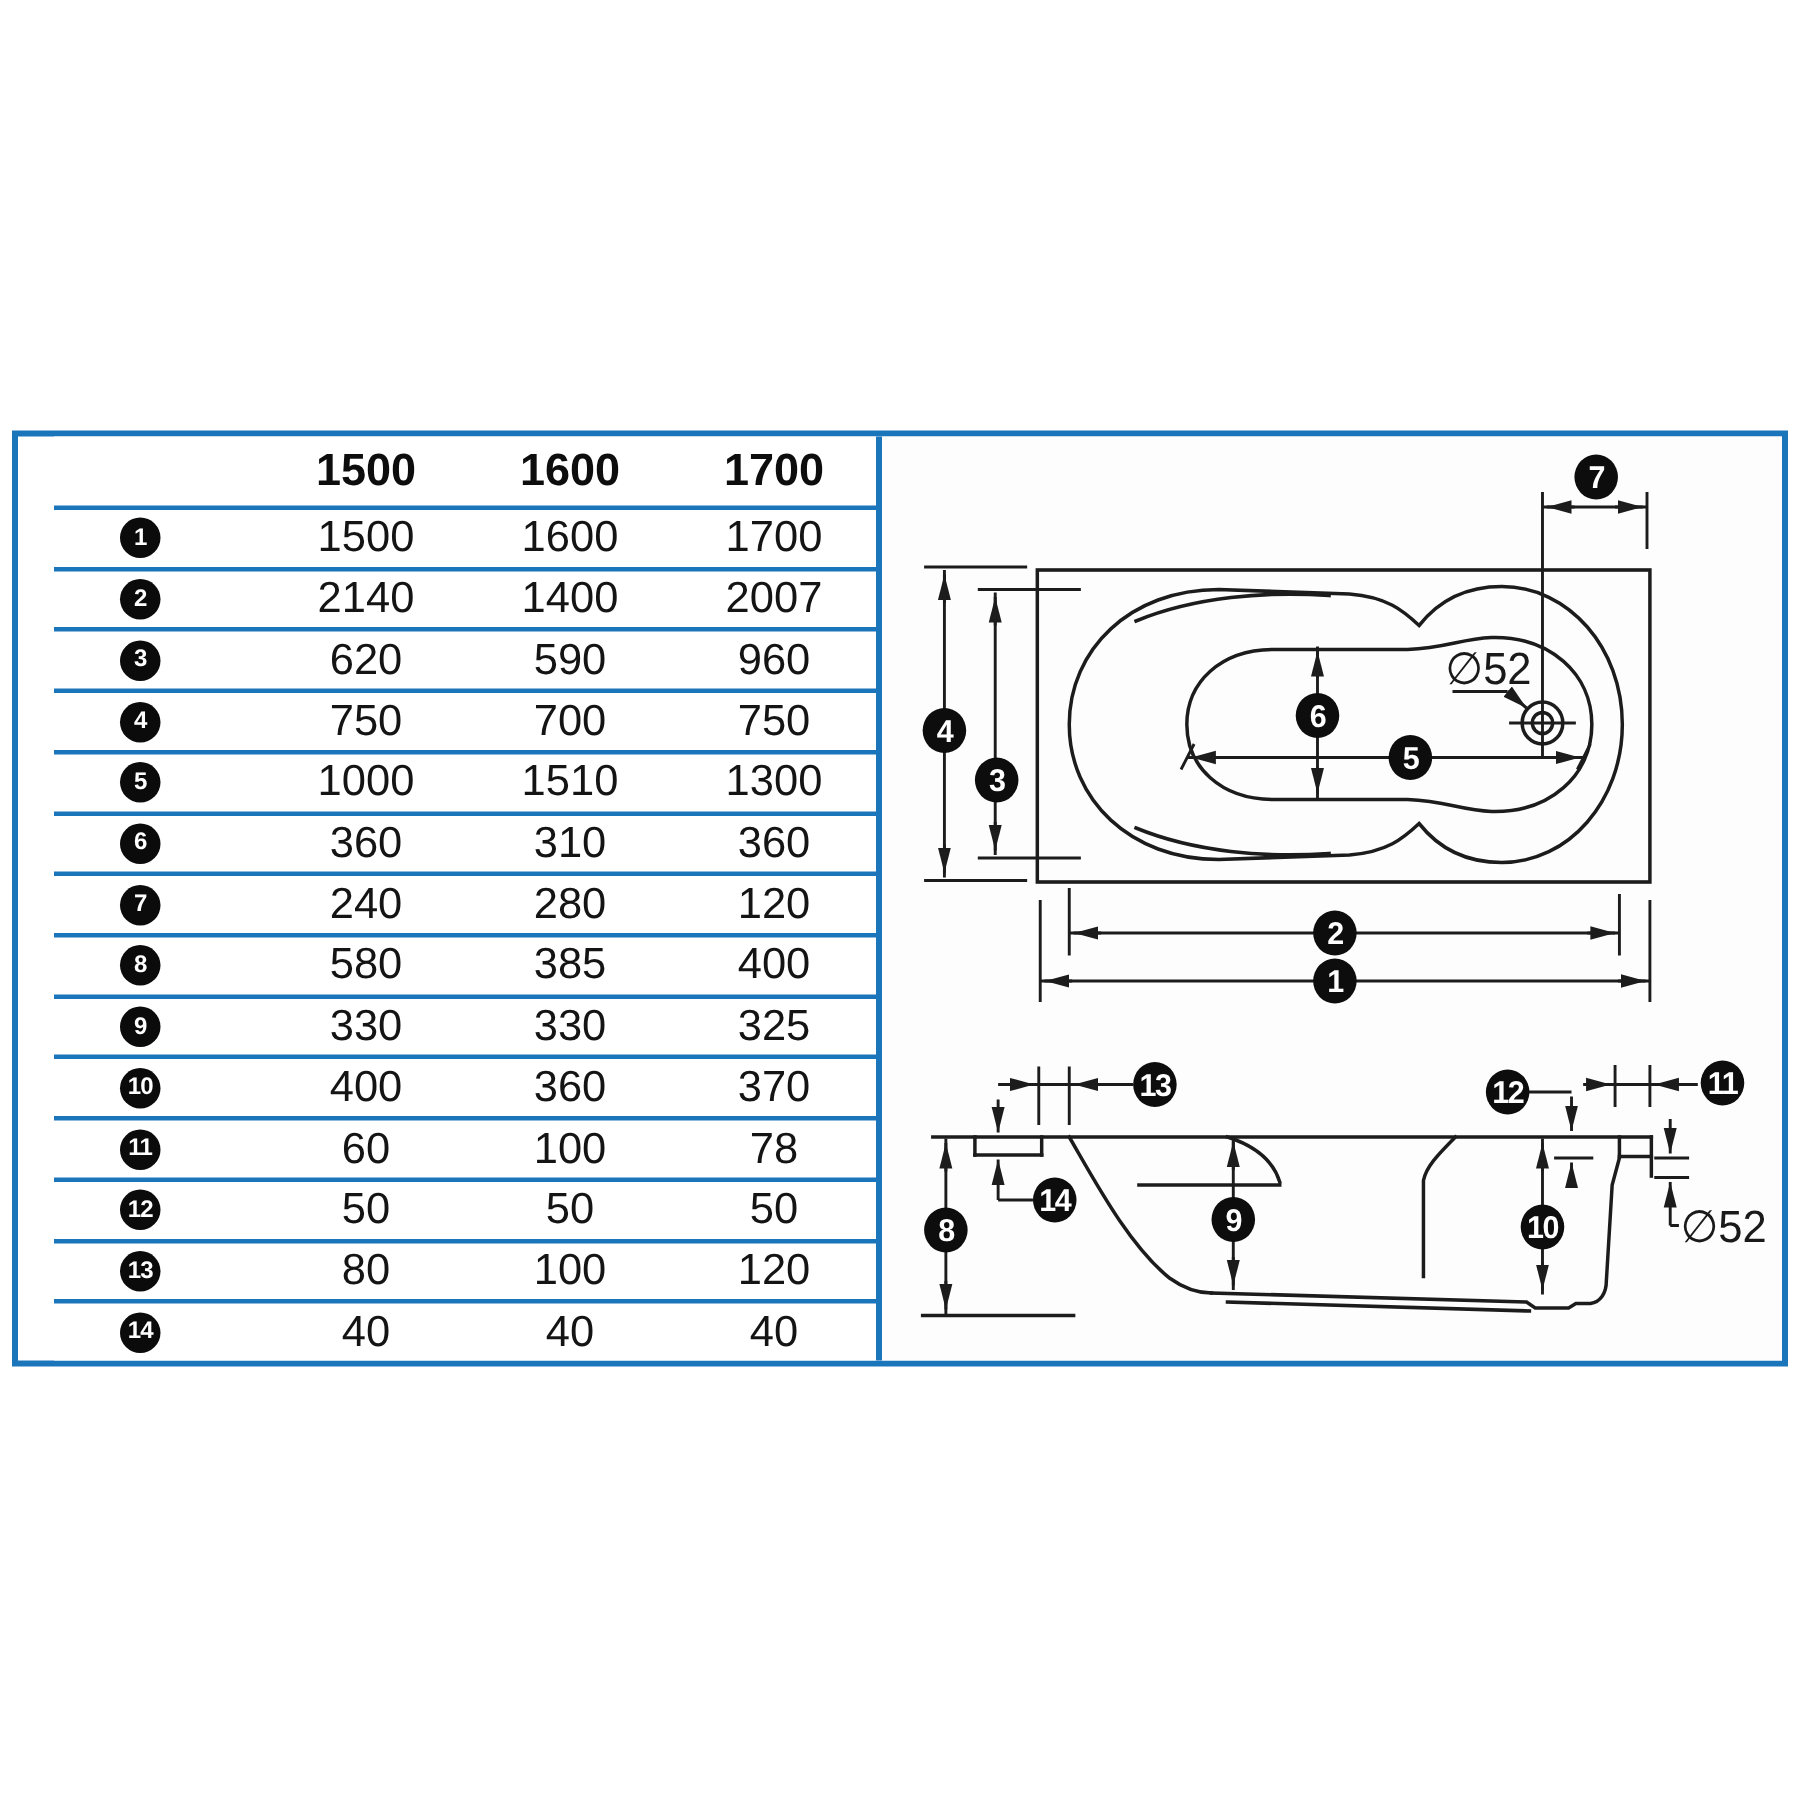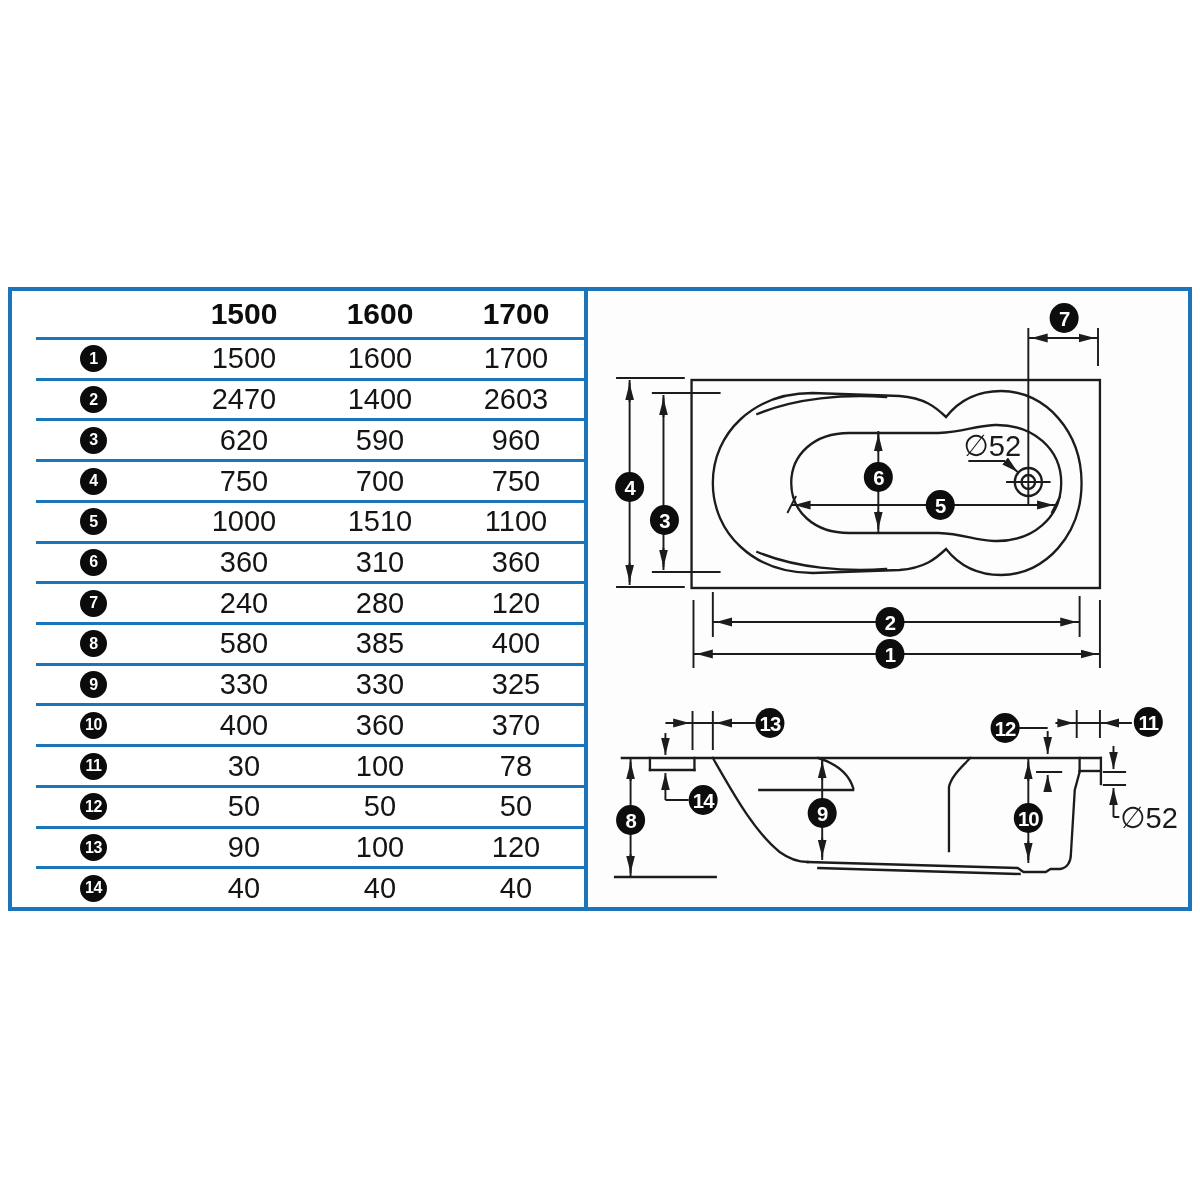--- a/index.html
+++ b/index.html
@@ -63,23 +63,23 @@
           <span class="circ">1</span>
         </div>
       <div class="tval">1500</div>
       <div class="tval">1600</div>
       <div class="tval">1700</div>
     </div>
     <div class="trow">
       <div class="tnum">
           <span class="circ">2</span>
         </div>
-      <div class="tval">2470</div>
+      <div class="tval">2140</div>
       <div class="tval">1400</div>
-      <div class="tval">2603</div>
+      <div class="tval">2007</div>
     </div>
     <div class="trow">
       <div class="tnum">
           <span class="circ">3</span>
         </div>
       <div class="tval">620</div>
       <div class="tval">590</div>
       <div class="tval">960</div>
     </div>
     <div class="trow">
@@ -89,21 +89,21 @@
       <div class="tval">750</div>
       <div class="tval">700</div>
       <div class="tval">750</div>
     </div>
     <div class="trow">
       <div class="tnum">
           <span class="circ">5</span>
         </div>
       <div class="tval">1000</div>
       <div class="tval">1510</div>
-      <div class="tval">1100</div>
+      <div class="tval">1300</div>
     </div>
     <div class="trow">
       <div class="tnum">
           <span class="circ">6</span>
         </div>
       <div class="tval">360</div>
       <div class="tval">310</div>
       <div class="tval">360</div>
     </div>
     <div class="trow">
@@ -135,37 +135,37 @@
           <span class="circ">10</span>
         </div>
       <div class="tval">400</div>
       <div class="tval">360</div>
       <div class="tval">370</div>
     </div>
     <div class="trow">
       <div class="tnum">
           <span class="circ">11</span>
         </div>
-      <div class="tval">30</div>
+      <div class="tval">60</div>
       <div class="tval">100</div>
       <div class="tval">78</div>
     </div>
     <div class="trow">
       <div class="tnum">
           <span class="circ">12</span>
         </div>
       <div class="tval">50</div>
       <div class="tval">50</div>
       <div class="tval">50</div>
     </div>
     <div class="trow">
       <div class="tnum">
           <span class="circ">13</span>
         </div>
-      <div class="tval">90</div>
+      <div class="tval">80</div>
       <div class="tval">100</div>
       <div class="tval">120</div>
     </div>
     <div class="trow">
       <div class="tnum">
           <span class="circ">14</span>
         </div>
       <div class="tval">40</div>
       <div class="tval">40</div>
       <div class="tval">40</div>

